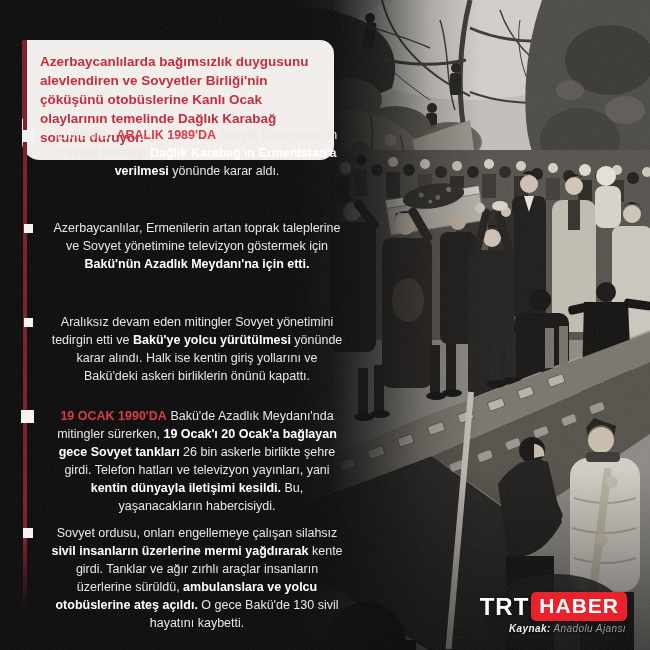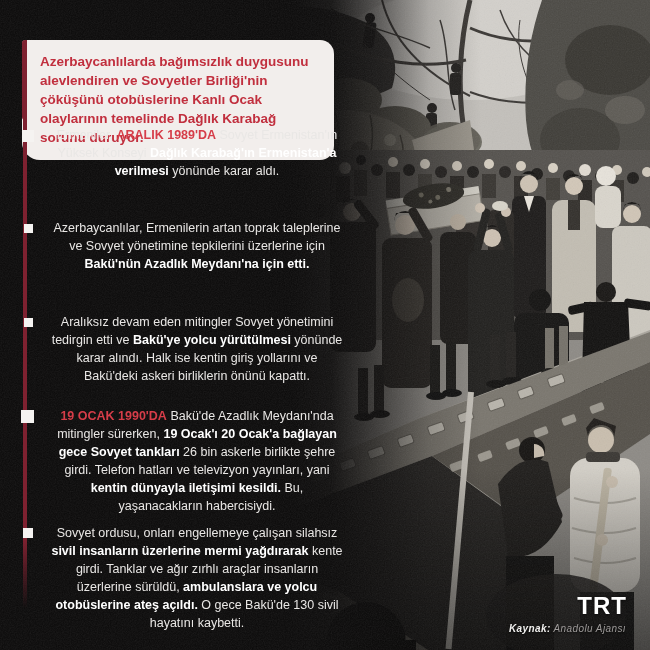--- a/index.html
+++ b/index.html
@@ -374,37 +374,38 @@
     <div class="accent-bar"></div>
     <div class="timeline-line"></div>
 
     <div>
       <div class="t-item i1">
         <span class="bullet"></span>
         <p class="t-text"><span class="s-normal">Ermeniler, </span><span class="s-redbold">ARALIK 1989'DA</span><span class="s-normal"> Sovyet Ermenistan'ın Yüksek Konseyi </span><span class="s-bold">Dağlık Karabağ'ın Ermenistan'a verilmesi</span><span class="s-normal"> yönünde karar aldı.</span></p>
       </div>
       <div class="t-item i2">
         <span class="bullet"></span>
-        <p class="t-text"><span class="s-normal">Azerbaycanlılar, Ermenilerin artan toprak taleplerine ve Sovyet yönetimine tepkilerini üzerlerine için </span><span class="s-bold">Bakü'nün Azadlık Meydanı'na için etti.</span></p>
+        <p class="t-text"><span class="s-normal">Azerbaycanlılar, Ermenilerin artan toprak taleplerine ve Sovyet yönetimine televizyon göstermek için </span><span class="s-bold">Bakü'nün Azadlık Meydanı'na için etti.</span></p>
       </div>
       <div class="t-item i3">
         <span class="bullet"></span>
         <p class="t-text"><span class="s-normal">Aralıksız devam eden mitingler Sovyet yönetimini tedirgin etti ve </span><span class="s-bold">Bakü'ye yolcu yürütülmesi</span><span class="s-normal"> yönünde karar alındı. Halk ise kentin giriş yollarını ve Bakü'deki askeri birliklerin önünü kapattı.</span></p>
       </div>
       <div class="t-item i4">
         <span class="bullet"></span>
         <p class="t-text"><span class="s-redbold">19 OCAK 1990'DA</span><span class="s-normal"> Bakü'de Azadlık Meydanı'nda mitingler sürerken, </span><span class="s-bold">19 Ocak'ı 20 Ocak'a bağlayan gece Sovyet tankları</span><span class="s-normal"> 26 bin askerle birlikte şehre girdi. Telefon hatları ve televizyon yayınları, yani </span><span class="s-bold">kentin dünyayla iletişimi kesildi.</span><span class="s-normal"> Bu, yaşanacakların habercisiydi.</span></p>
       </div>
       <div class="t-item i5">
         <span class="bullet"></span>
         <p class="t-text"><span class="s-normal">Sovyet ordusu, onları engellemeye çalışan silahsız </span><span class="s-bold">sivil insanların üzerlerine mermi yağdırarak</span><span class="s-normal"> kente girdi. Tanklar ve ağır zırhlı araçlar insanların üzerlerine sürüldü, </span><span class="s-bold">ambulanslara ve yolcu otobüslerine ateş açıldı.</span><span class="s-normal"> O gece Bakü'de 130 sivil hayatını kaybetti.</span></p>
       </div>
     </div>
 
     <div class="brand">
       <span class="trt">TRT</span>
+      <span class="haber">HABER</span>
     </div>
     <div class="source">
       <span class="lbl">Kaynak:</span>
       <span class="val">Anadolu Ajansı</span>
     </div>
   </div>
 </div>
 
 </body></html>

